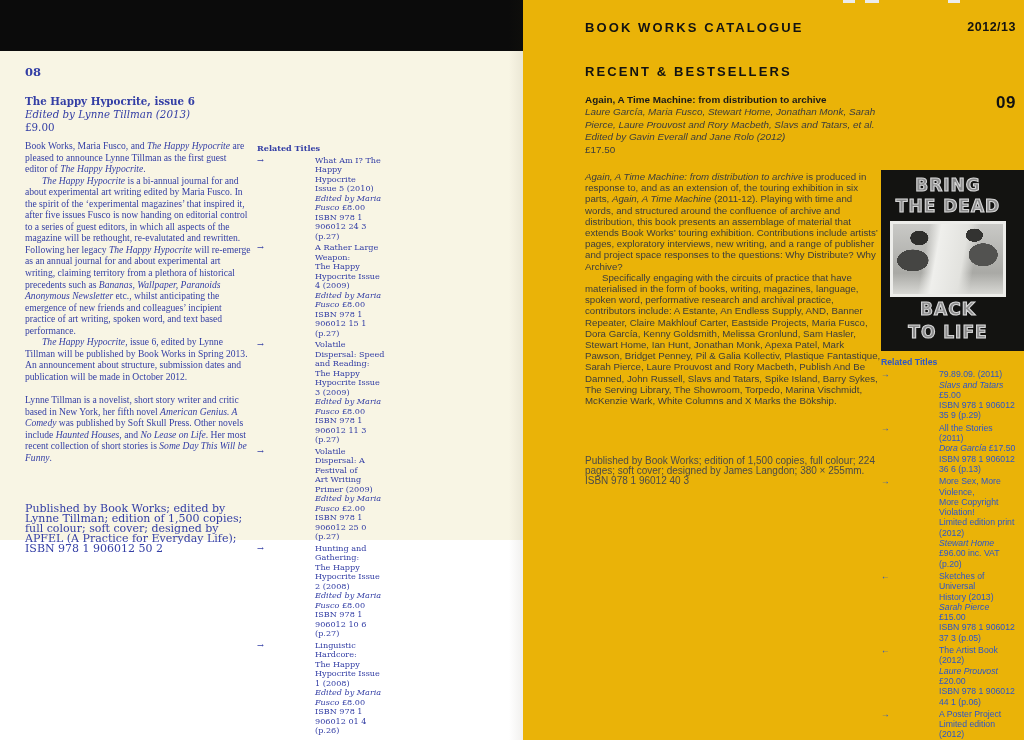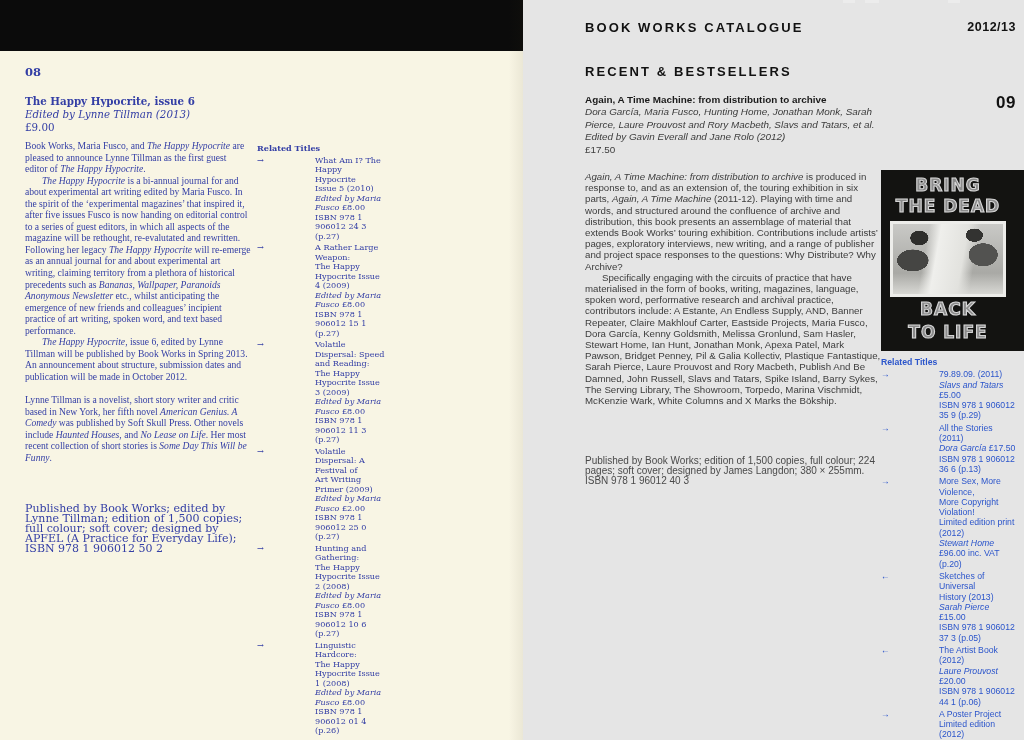--- a/index.html
+++ b/index.html
@@ -1,37 +1,37 @@
 <!DOCTYPE html>
 <html><head>
 <meta charset="utf-8">
 <style>
   html,body{margin:0;padding:0;background:#888;}
   #stage{position:relative;width:1024px;height:740px;overflow:hidden;background:#ffffff;
          font-family:"Liberation Sans",sans-serif;}
   
-  #left-page{position:absolute;left:0;top:0;width:523px;height:740px;background:#f8f5e4;}
+  #left-page{position:absolute;left:0;top:0;width:523px;height:540px;background:#f8f5e4;}
   #black-bar{position:absolute;left:0;top:0;width:523px;height:51px;background:#0b0b0b;}
   #spine-shadow{position:absolute;left:509px;top:0;width:14px;height:740px;
     background:linear-gradient(to right,rgba(0,0,0,0),rgba(60,50,20,0.07));}
   .blue-l{color:#333ea5;}
   #lp-num{position:absolute;left:25px;top:65px;font-family:"DejaVu Serif",serif;
     font-size:11.5px;font-weight:bold;}
   #lp-titleblock{position:absolute;left:25px;top:95px;width:230px;
     font-family:"DejaVu Serif",serif;font-size:10.3px;line-height:13px;}
   #lp-title{font-weight:bold;}
   #lp-editor{font-style:italic;}
   #lp-body{position:absolute;left:25px;top:140px;width:226px;
     font-family:Liberation Serif, serif;font-size:9.6px;line-height:11.55px;}
   #lp-colophon{position:absolute;left:25px;top:504px;width:230px;
     font-family:"DejaVu Serif",serif;font-size:11px;line-height:10px;}
   #lp-related{position:absolute;left:257px;top:144px;width:128px;
     font-family:"DejaVu Serif",serif;font-size:8.1px;line-height:9.5px;}
   
-  #right-page{position:absolute;left:523px;top:0;width:501px;height:740px;background:#e5e5e5;color:#3c3c3c;}
+  #right-page{position:absolute;left:523px;top:0;width:501px;height:740px;background:#eab308;color:#3c3c3c;}
   .hdr{font-weight:bold;color:#121212;letter-spacing:2.1px;font-size:13px;}
   #rp-header{position:absolute;left:62px;top:20px;}
   #rp-year{position:absolute;right:8px;top:20px;font-weight:bold;color:#121212;font-size:12.5px;letter-spacing:.5px;}
   #rp-section{position:absolute;left:62px;top:64px;}
   #rp-num{position:absolute;right:8px;top:64px;font-weight:bold;color:#121212;font-size:17px;letter-spacing:.5px;margin-top:29px;}
   #rp-titleblock{position:absolute;left:62px;top:94px;width:300px;font-size:9.9px;line-height:12.4px;}
   #rp-title{font-weight:bold;color:#1a1a1a;}
   .ital{font-style:italic;}
   #rp-body{position:absolute;left:62px;top:171px;width:298px;font-size:9.7px;line-height:11.2px;}
   #rp-colophon{position:absolute;left:62px;top:456px;width:300px;font-size:10px;line-height:10px;color:#4a4a4a;}
@@ -153,21 +153,21 @@
     <div class="tick" id="t2"></div>
     <div class="tick" id="t3"></div>
 
     <div id="rp-header" class="hdr">BOOK WORKS CATALOGUE</div>
     <div id="rp-year">2012/13</div>
     <div id="rp-section" class="hdr">RECENT &amp; BESTSELLERS</div>
     <div id="rp-num">09</div>
 
     <div id="rp-titleblock">
       <div id="rp-title">Again, A Time Machine: from distribution to archive</div>
-      <div class="ital">Dora García, Maria Fusco, Hunting Home, Jonathan Monk, Sarah Pierce, Laure Prouvost and Rory Macbeth, Slavs and Tatars, et al.</div>
+      <div class="ital">Laure García, Maria Fusco, Stewart Home, Jonathan Monk, Sarah Pierce, Laure Prouvost and Rory Macbeth, Slavs and Tatars, et al.</div>
       <div class="ital">Edited by Gavin Everall and Jane Rolo (2012)</div>
       <div>£17.50</div>
     </div>
 
     <div id="rp-body">
         <p class="para"><span class="it">Again, A Time Machine: from distribution to archive</span><span> is produced in response to, and as an extension of, the touring exhibition in six parts, </span><span class="it">Again, A Time Machine</span><span> (2011-12). Playing with time and words, and structured around the confluence of archive and distribution, this book presents an assemblage of material that extends Book Works’ touring exhibition. Contributions include artists’ pages, exploratory interviews, new writing, and a range of publisher and project space responses to the questions: Why Distribute? Why Archive?</span></p>
         <p class="para ind"><span>Specifically engaging with the circuits of practice that have materialised in the form of books, writing, magazines, language, spoken word, performative research and archival practice, contributors include: A Estante, An Endless Supply, AND, Banner Repeater, Claire Makhlouf Carter, Eastside Projects, Maria Fusco, Dora García, Kenny Goldsmith, Melissa Gronlund, Sam Hasler, Stewart Home, Ian Hunt, Jonathan Monk, Apexa Patel, Mark Pawson, Bridget Penney, Pil &amp; Galia Kollectiv, Plastique Fantastique, Sarah Pierce, Laure Prouvost and Rory Macbeth, Publish And Be Damned, John Russell, Slavs and Tatars, Spike Island, Barry Sykes, The Serving Library, The Showroom, Torpedo, Marina Vischmidt, McKenzie Wark, White Columns and X Marks the Bökship.</span></p>
       </div>
     <div id="rp-colophon">Published by Book Works; edition of 1,500 copies, full colour; 224 pages; soft cover; designed by James Langdon; 380 × 255mm. ISBN 978 1 96012 40 3</div>
 

